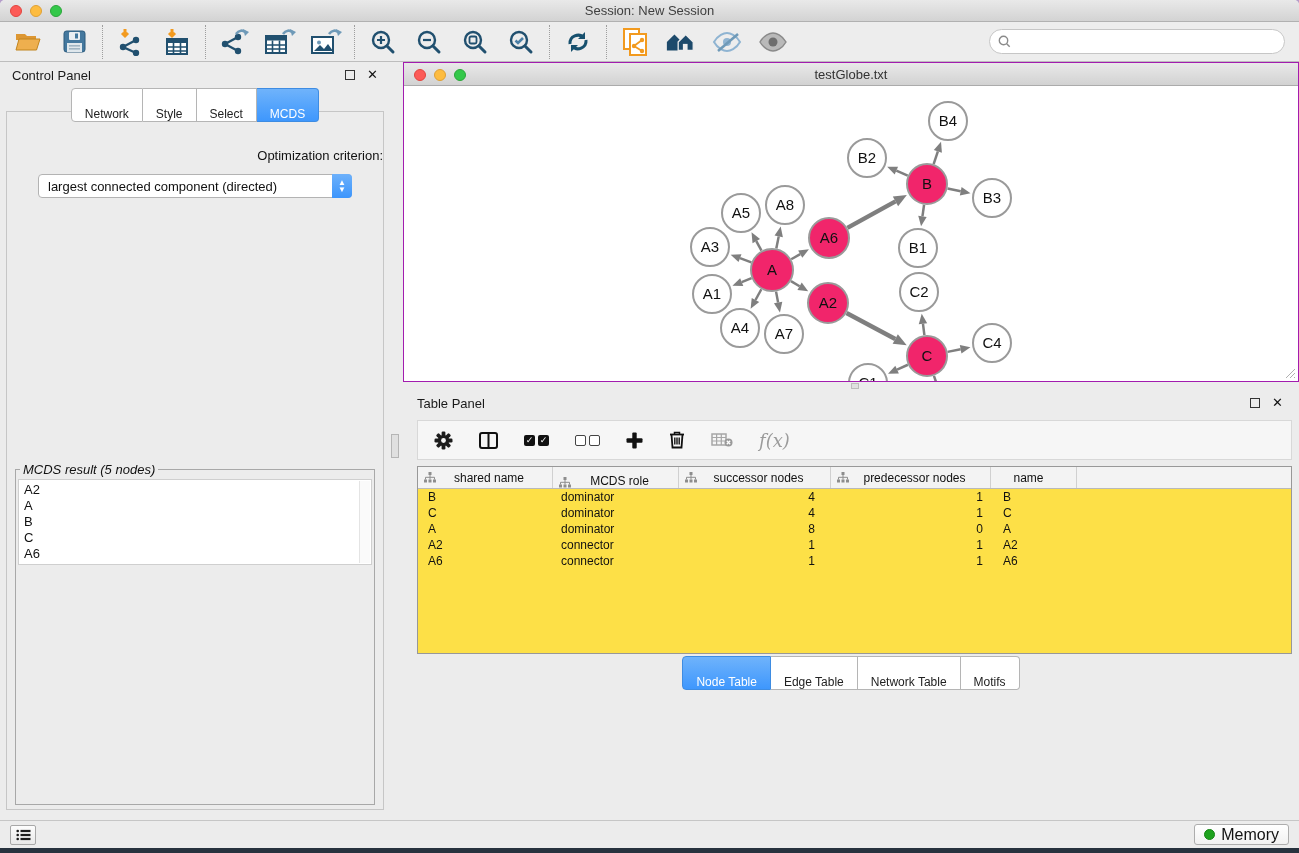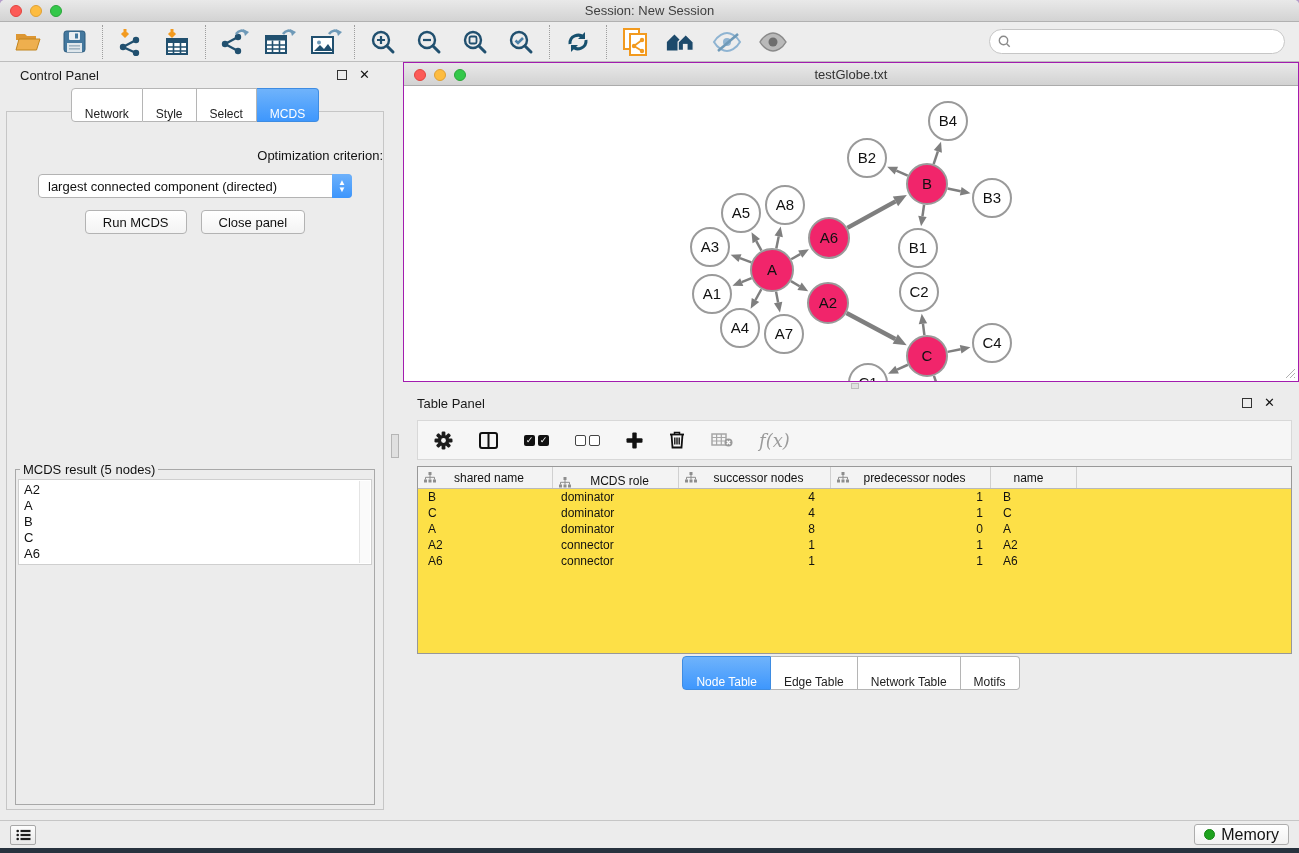--- a/index.html
+++ b/index.html
@@ -24,41 +24,41 @@
   .tool-btn { width:32px; height:32px; display:flex; align-items:center; justify-content:center; cursor:default; }
   .search-wrap { margin-left:auto; margin-right:4px; position:relative; }
   .search-wrap input { width:296px; height:25px; border:1px solid #c6c6c6; border-radius:13px; background:#fff; padding:0 10px 0 28px; font-size:13px; color:#333; outline:none; }
   .search-wrap svg { position:absolute; left:9px; top:6px; }
 
   
   .content { flex:1; display:flex; min-height:0; }
 
   
   .control-panel { width:390px; flex:none; display:flex; flex-direction:column; background:#ececec; }
-  .panel-header { height:26px; display:flex; align-items:center; padding:0 20px; flex:none; }
+  .panel-header { height:26px; display:flex; align-items:center; padding:0 12px; flex:none; }
   .panel-header .ph-title { font-size:13px; color:#1a1a1a; }
   .ph-icons { margin-left:auto; display:flex; gap:12px; align-items:center; }
   .ph-float { width:10px; height:10px; border:1.5px solid #333; display:inline-block; }
   .ph-close { font-size:13px; font-weight:bold; color:#111; line-height:10px; }
   .seg-tabs { display:flex; justify-content:center; position:relative; z-index:2; flex:none; }
   .seg-tab { height:21px; line-height:19px; font-size:12px; color:#222; background:#fff; border:1px solid #b5b5b5; border-left:none; padding:16px 13px; cursor:default; }
   .seg-tab:first-child { border-left:1px solid #b5b5b5; border-radius:4px 0 0 4px; }
   .seg-tab:last-child { border-radius:0 4px 4px 0; }
   .seg-tab.selected { background:linear-gradient(#6fb3fb,#3e97fd); color:#fff; border-color:#3e8ce2; }
   .cp-box { flex:1; margin:-11px 6px 10px; border:1px solid #c6c6c6; display:flex; flex-direction:column; padding-top:24px; min-height:0; }
   .opt-label { text-align:right; font-size:13px; color:#111; margin-top:12px; }
   .dropdown { width:314px; height:24px; margin:11px auto 0; background:#fff; border:1px solid #b3b3b3; border-radius:4px; display:flex; align-items:center; position:relative; }
   .dropdown .dd-text { font-size:13px; color:#111; padding-left:9px; flex:1; white-space:nowrap; }
   .dd-stepper { width:20px; height:24px; margin:-1px -1px -1px 0; border-radius:0 4px 4px 0; background:linear-gradient(#6db1fb,#3c95fc); display:flex; flex-direction:column; align-items:center; justify-content:center; gap:1px; }
   .dd-stepper span { color:#fff; font-size:8px; line-height:6px; }
   .btn-row { display:flex; justify-content:center; gap:14px; margin-top:12px; }
   .aqua-btn { height:24px; padding:0 17px; background:linear-gradient(#ffffff,#f3f3f3); border:1px solid #b3b3b3; border-radius:4px; font-size:13px; color:#111; cursor:default; }
   .cp-spacer { flex:1; }
   .mcds-fieldset { margin:0 8px 4px; border:1px solid #a8a8a8; height:343px; display:flex; flex-direction:column; padding:2px; flex:none; }
-  .mcds-fieldset legend { font-size:13px; color:#111; padding:0 3px; margin-left:2px; }
+  .mcds-fieldset legend { font-size:13px; color:#111; padding:0 3px; margin-left:2px;font-style:italic; }
   .mcds-list { flex:1; background:#fff; border:1px solid #cfcfcf; position:relative; padding:2px 5px; overflow:hidden; }
   .mcds-item { font-size:13px; color:#111; line-height:16px; }
   .mcds-track { position:absolute; top:1px; right:1px; bottom:1px; width:11px; background:#fafafa; border-left:1px solid #e4e4e4; }
 
   
   .v-splitter { width:13px; flex:none; position:relative; background:#ececec; }
   .v-handle { position:absolute; left:1px; top:372px; width:8px; height:24px; background:#e0e0e0; border:1px solid #b5b5b5; }
 
   
   .right-area { flex:1; display:flex; flex-direction:column; min-width:0; }
@@ -282,24 +282,20 @@
         <span class="seg-tab selected">MCDS</span>
       </div>
       <div class="cp-box">
         <div class="opt-label">Optimization criterion:</div>
         <div class="dropdown">
           <span class="dd-text">largest connected component (directed)</span>
           <span class="dd-stepper">
               <span>▲</span>
               <span>▼</span>
             </span>
-        </div>
-        <div class="btn-row">
-          <button class="aqua-btn">Run MCDS</button>
-          <button class="aqua-btn">Close panel</button>
         </div>
         <div class="cp-spacer"></div>
         <fieldset class="mcds-fieldset">
           <legend>MCDS result (5 nodes)</legend>
           <div class="mcds-list" id="mcds-list">
             <div class="mcds-track"></div>
           <div class="mcds-item">A2</div>
               <div class="mcds-item">A</div>
               <div class="mcds-item">B</div>
               <div class="mcds-item">C</div>

